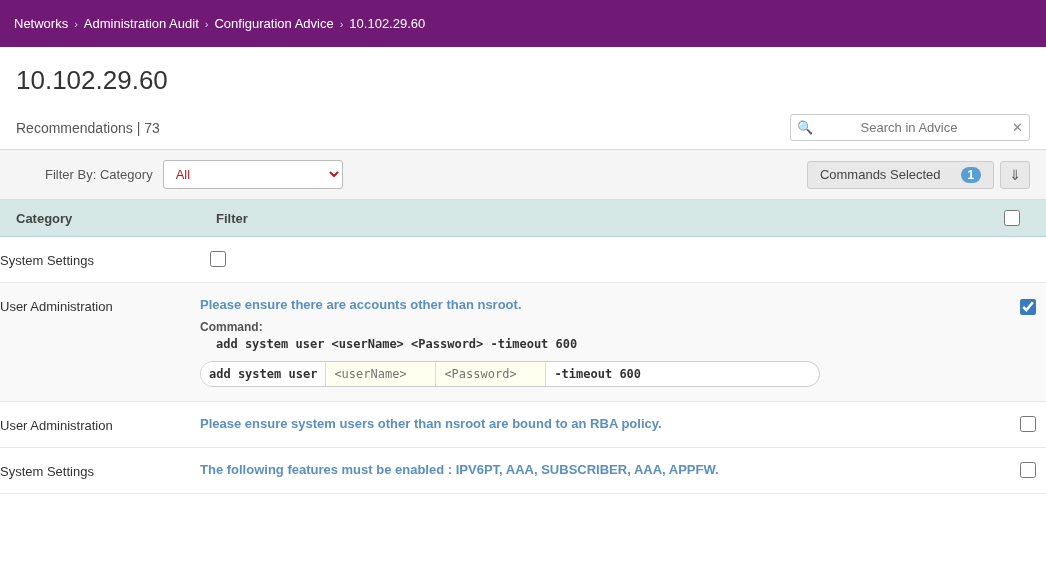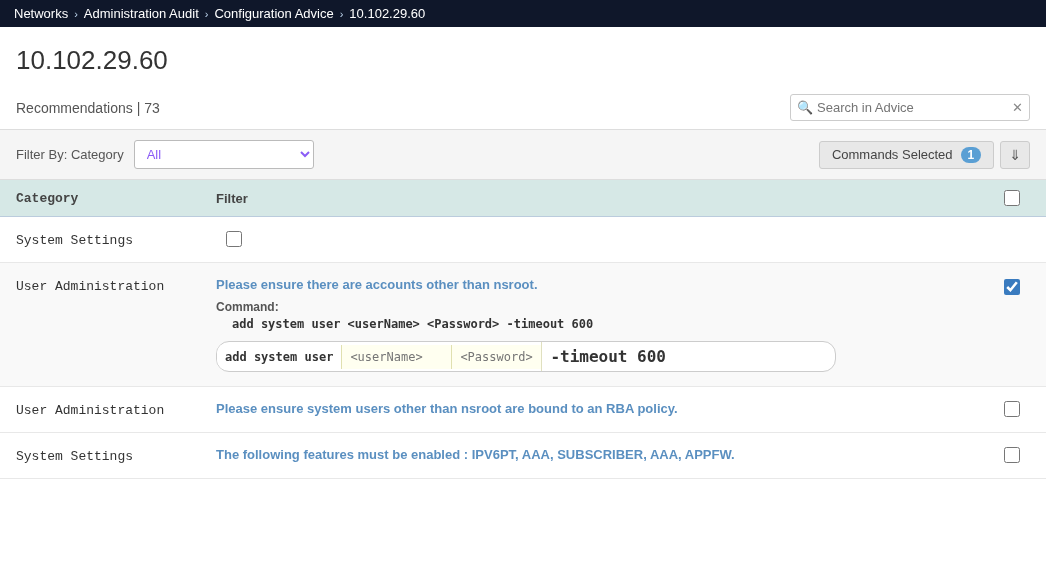--- a/index.html
+++ b/index.html
@@ -1,21 +1,21 @@
 <!DOCTYPE html>
 <html><head>
   <meta charset="utf-8">
   <style>
     * { box-sizing: border-box; margin: 0; padding: 0; }
     body { font-family: Arial, sans-serif; font-size: 13px; background: #fff; color: #333; }
 
     
     .breadcrumb-bar {
-      background: #0f172a;
-      padding: 6px 14px;
+      background: #701a75;
+      padding: 16px 14px;
       display: flex;
       align-items: center;
       gap: 6px;
       color: #fff;
       font-size: 13px;
     }
     .breadcrumb-bar a {
       color: #fff;
       text-decoration: none;
       font-weight: 500;
@@ -55,20 +55,21 @@
       align-items: center;
     }
     .search-input {
       border: 1px solid #ccc;
       border-radius: 3px;
       padding: 5px 28px 5px 26px;
       font-size: 13px;
       width: 240px;
       color: #8b5cf6;
       background: #fff;
+      text-align: center;
     }
     .search-icon {
       position: absolute;
       left: 7px;
       color: #888;
       font-size: 13px;
     }
     .search-clear {
       position: absolute;
       right: 7px;
@@ -83,49 +84,50 @@
       display: flex;
       align-items: center;
       justify-content: space-between;
       background: #f5f5f5;
       border-bottom: 1px solid #ddd;
     }
     .filter-left {
       display: flex;
       align-items: center;
       gap: 10px;
+      margin-left: 29px;
     }
     .filter-label {
       font-size: 13px;
       color: #555;
     }
     .filter-select {
       border: 1px solid #bbb;
       border-radius: 3px;
       padding: 5px 8px;
       font-size: 13px;
       width: 180px;
       background: #fff;
-      color: #8b5cf6;
+      color: #b91c1c;
     }
     .commands-selected-area {
       display: flex;
       align-items: center;
       gap: 6px;
     }
     .commands-selected-btn {
       background: #e8e8e8;
       border: 1px solid #ccc;
       border-radius: 3px;
       padding: 5px 12px;
       font-size: 13px;
       color: #444;
       display: flex;
       align-items: center;
-      gap: 8px;
+      gap: 20px;
       cursor: pointer;
     }
     .commands-badge {
       background: #5a9fd4;
       color: #fff;
       border-radius: 10px;
       padding: 1px 7px;
       font-size: 12px;
       font-weight: bold;
     }
@@ -148,40 +150,39 @@
       align-items: center;
       background: #d6e8e6;
       border-bottom: 1px solid #bcd;
       padding: 10px 16px;
     }
     .col-category {
       width: 200px;
       font-weight: 600;
       font-size: 13px;
       color: #444;
-      font-family: Liberation Mono, monospace;
     }
     .col-advice {
       flex: 1;
       font-weight: 600;
       font-size: 13px;
       color: #444;
     }
     .col-check {
       width: 36px;
       display: flex;
       justify-content: center;
     }
 
     
     .table-row {
       display: flex;
       align-items: flex-start;
       border-bottom: 1px solid #e8e8e8;
-      padding: 14px 16px;
+      padding: 14px 0;
       background: #fff;
     }
     .table-row.expanded {
       background: #f9f9f9;
       align-items: flex-start;
     }
     .table-row .col-category {
       font-weight: normal;
       color: #333;
       padding-top: 2px;
@@ -241,26 +242,26 @@
     }
     .command-input-field2 {
       padding: 5px 8px;
       font-family: monospace;
       font-size: 12px;
       color: #888;
       background: #fffff0;
       border: none;
       border-left: 1px solid #e0e0b0;
       outline: none;
-      width: 90px;
+      width: 110px;
     }
     .command-input-static2 {
       padding: 5px 8px;
       font-family: monospace;
-      font-size: 16px;
+      font-size: 12px;
       color: #333;
       background: #fff;
       white-space: nowrap;
       border-left: 1px solid #e0e0c0;
     }
 
     .checkbox-blue {
       width: 16px;
       height: 16px;
       accent-color: #3a7bbf;

